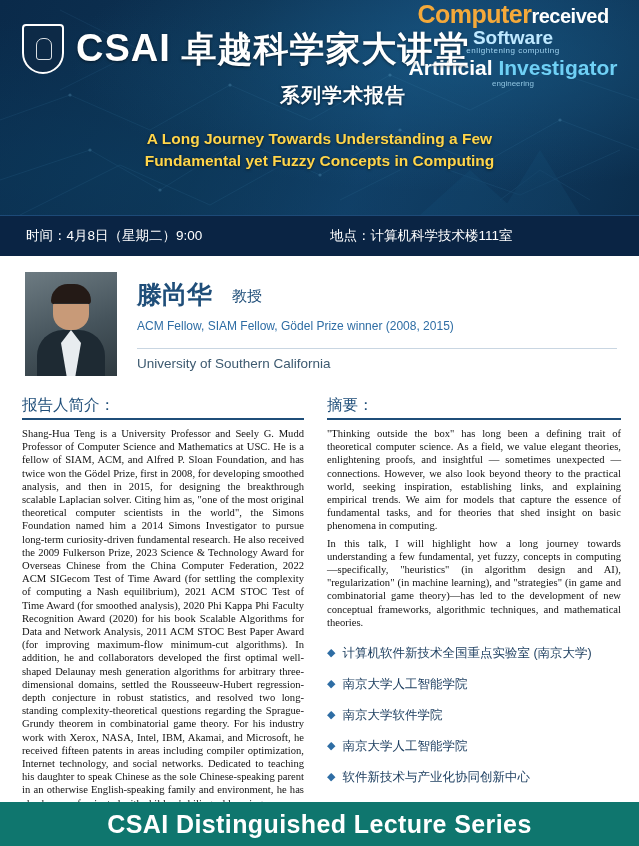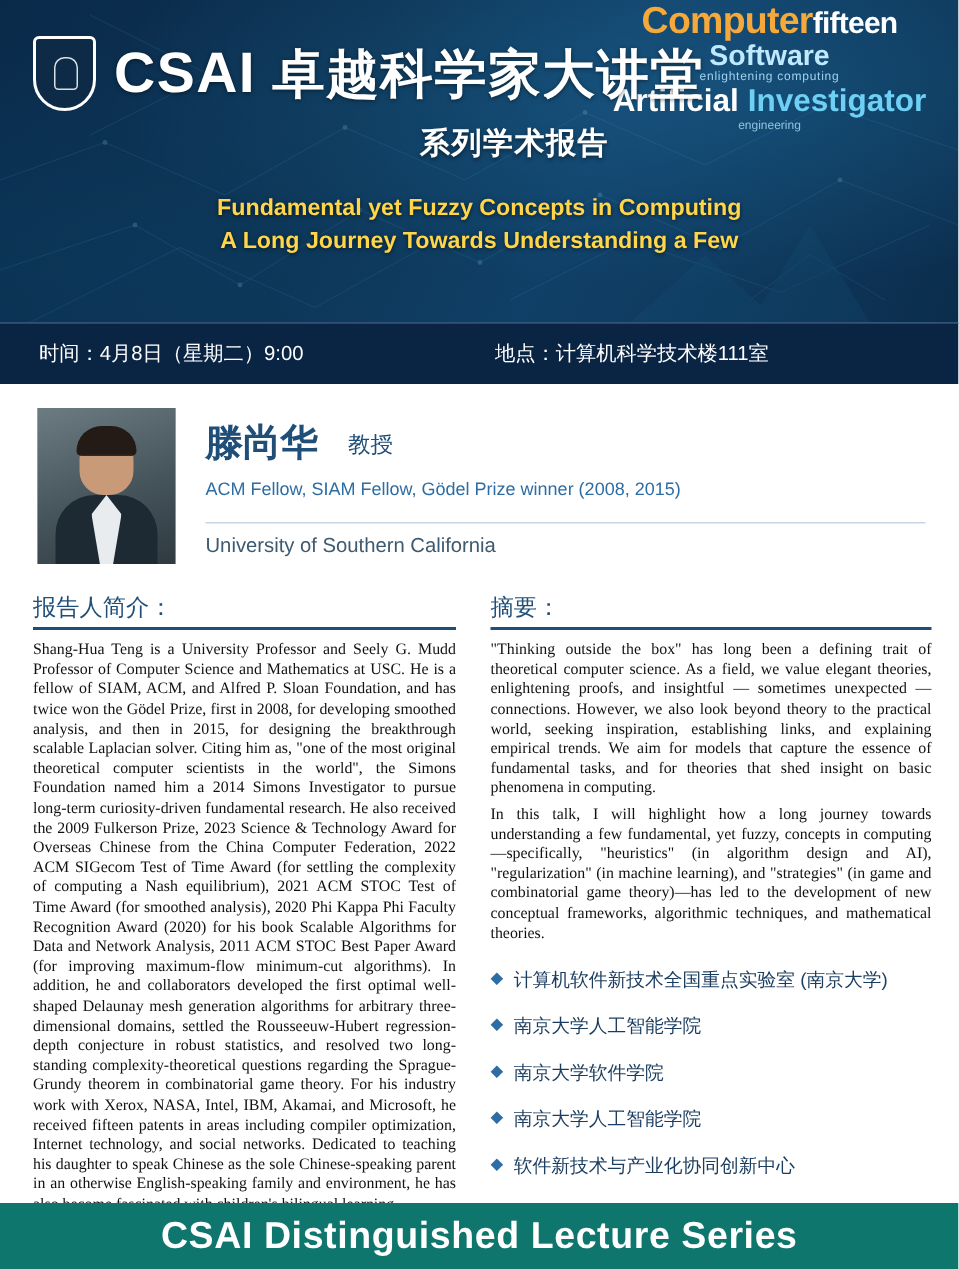--- a/index.html
+++ b/index.html
@@ -375,21 +375,21 @@
         <circle cx="550" cy="70" r="1.6"></circle>
       </g>
       <g fill="#1a5c86" opacity="0.5">
         <polygon points="500,215 540,150 580,215"></polygon>
         <polygon points="420,215 470,170 520,215"></polygon>
       </g>
     </svg>
 
     <div class="wordcloud">
       <div class="wc1">
-        <span>Computer</span><span class="sci">fifteen</span>
+        <span>Computer</span><span class="sci">received</span>
       </div>
       <div class="wc2">Software</div>
       <div class="wc2b">enlightening   computing</div>
       <div class="wc3">
         <span>Artificial</span>
         <span class="ai2">Investigator</span>
       </div>
       <div class="wc4">engineering</div>
     </div>
 
@@ -398,22 +398,22 @@
     </div>
 
     <div class="title-cn">
       <span class="csai">CSAI</span>
       <span>卓越科学家大讲堂</span>
     </div>
 
     <div class="subtitle-cn">系列学术报告</div>
 
     <div class="talk-title">
+      <div>A Long Journey Towards Understanding a Few</div>
       <div>Fundamental yet Fuzzy Concepts in Computing</div>
-      <div>A Long Journey Towards Understanding a Few</div>
     </div>
   </div>
 
   <div class="infobar">
     <div class="time">时间：4月8日（星期二）9:00</div>
     <div class="place">地点：计算机科学技术楼111室</div>
   </div>
 
   <div class="speaker">
     <div class="photo">

